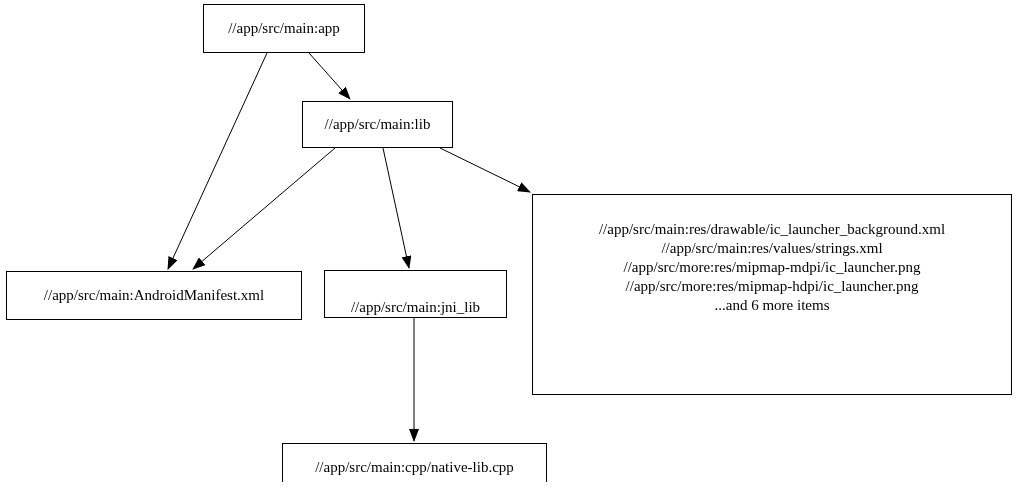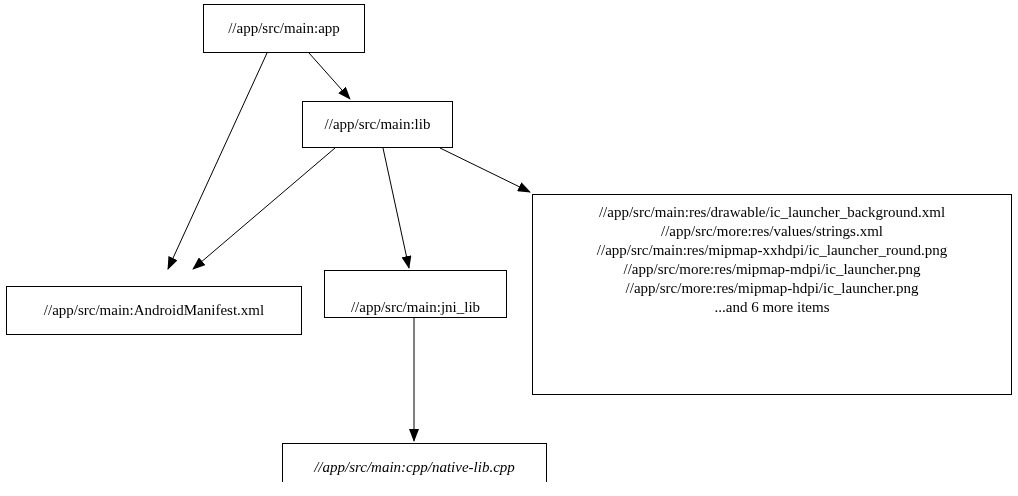--- a/index.html
+++ b/index.html
@@ -26,27 +26,27 @@
     display: flex;
     align-items: center;
     justify-content: center;
     text-align: center;
     font-size: 15px;
     line-height: 19px;
     white-space: nowrap;
   }
   .node-app      { left: 203px; top: 4px;   width: 162px; height: 49px; }
   .node-lib      { left: 302px; top: 101px; width: 151px; height: 47px; align-items: center; }
-  .node-manifest { left: 6px;   top: 271px; width: 296px; height: 49px; margin-top: 15px; }
+  .node-manifest { left: 6px;   top: 271px; width: 296px; height: 49px; }
   .node-jni      { left: 324px; top: 270px; width: 183px; height: 48px; align-items: flex-end; }
-  .node-cpp      { left: 282px; top: 443px; width: 265px; height: 48px; font-style: italic; }
+  .node-cpp      { left: 282px; top: 443px; width: 265px; height: 48px; }
   .node-res {
     left: 532px; top: 194px; width: 480px; height: 201px;
     display: block;
-    padding-top: 8px;
+    padding-top: 25px;
     font-size: 15px;
     line-height: 19px;
   }
   .res-line { text-align: center; white-space: nowrap; }
 </style>
 </head>
 <body>
 
 <div class="canvas">
 
@@ -75,22 +75,21 @@
   <div class="node node-manifest">
     <span>//app/src/main:AndroidManifest.xml</span>
   </div>
 
   <div class="node node-jni">
     <span>//app/src/main:jni_lib</span>
   </div>
 
   <div class="node node-res">
     <div class="res-line">//app/src/main:res/drawable/ic_launcher_background.xml</div>
-    <div class="res-line">//app/src/more:res/values/strings.xml</div>
-    <div class="res-line">//app/src/main:res/mipmap-xxhdpi/ic_launcher_round.png</div>
+    <div class="res-line">//app/src/main:res/values/strings.xml</div>
     <div class="res-line">//app/src/more:res/mipmap-mdpi/ic_launcher.png</div>
     <div class="res-line">//app/src/more:res/mipmap-hdpi/ic_launcher.png</div>
     <div class="res-line">...and 6 more items</div>
   </div>
 
   <div class="node node-cpp">
     <span>//app/src/main:cpp/native-lib.cpp</span>
   </div>
 
 </div>

